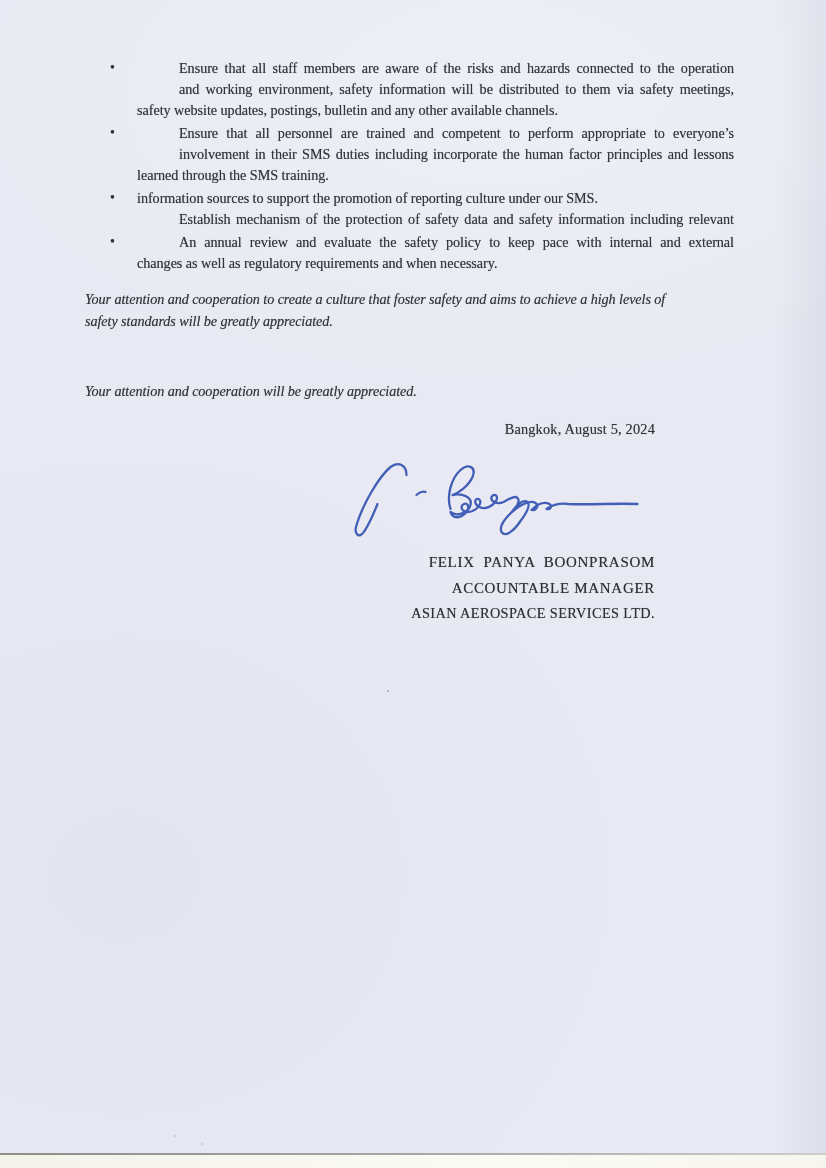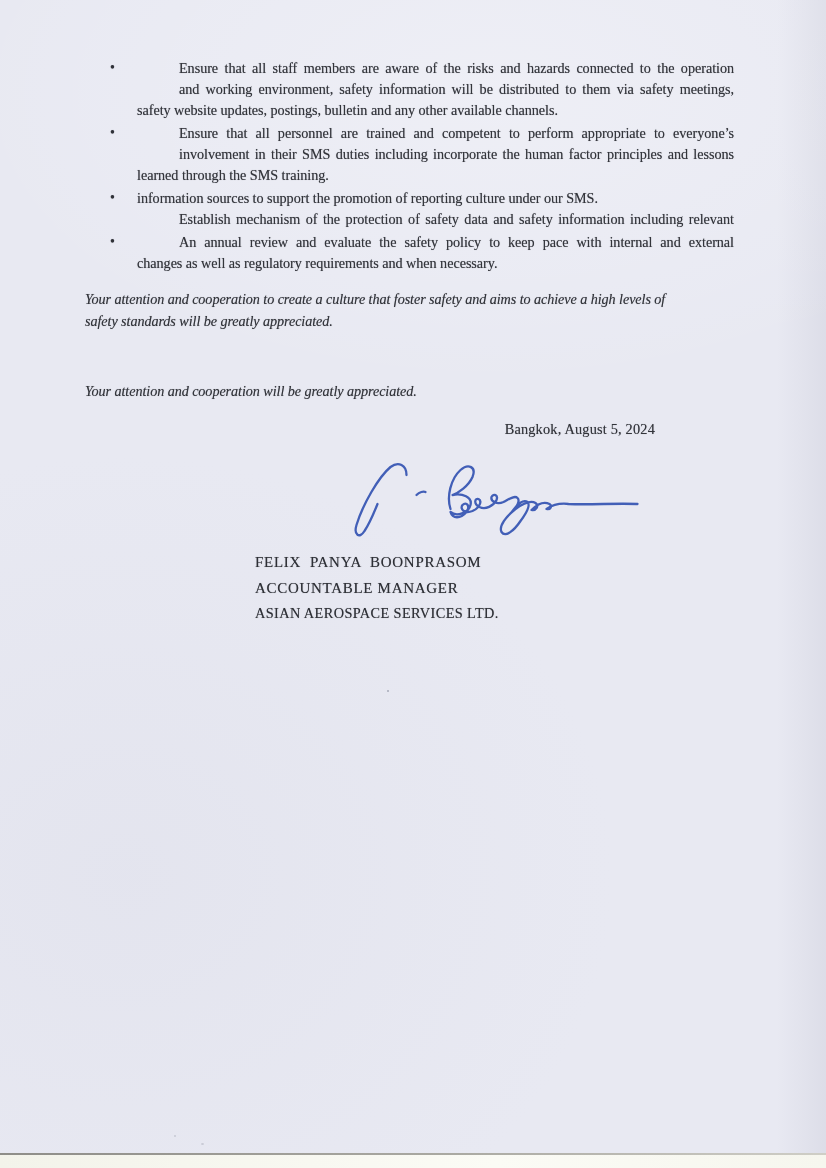--- a/index.html
+++ b/index.html
@@ -40,21 +40,21 @@
     position:absolute;left:255px;top:420px;width:400px;
     text-align:right;font-size:14.3px;line-height:19px;letter-spacing:0.2px;
   }
   
   .signature{
     position:absolute;left:344px;top:453px;width:305px;height:100px;
   }
   .signature path{fill:none;stroke-width:2.3;stroke-linecap:round;stroke-linejoin:round;opacity:0.92;}
   
   .signatory{
-    position:absolute;left:255px;top:549px;width:400px;text-align:left;
+    position:absolute;left:255px;top:549px;width:400px;text-align:right;
     color:#2e3036;
   }
   .sig-name{font-size:15px;line-height:26px;letter-spacing:0.7px;white-space:pre;}
   .sig-title{font-size:15px;line-height:26px;letter-spacing:0.7px;}
   .sig-company{font-size:14.3px;line-height:25px;letter-spacing:0.4px;}
   
   .scan-edge-line{
     position:absolute;left:0;right:0;top:1153px;height:2px;
     background:linear-gradient(90deg,#8e8d88,#aaa9a2 55%,#c2c1ba 85%,#cfcec6);
   }

